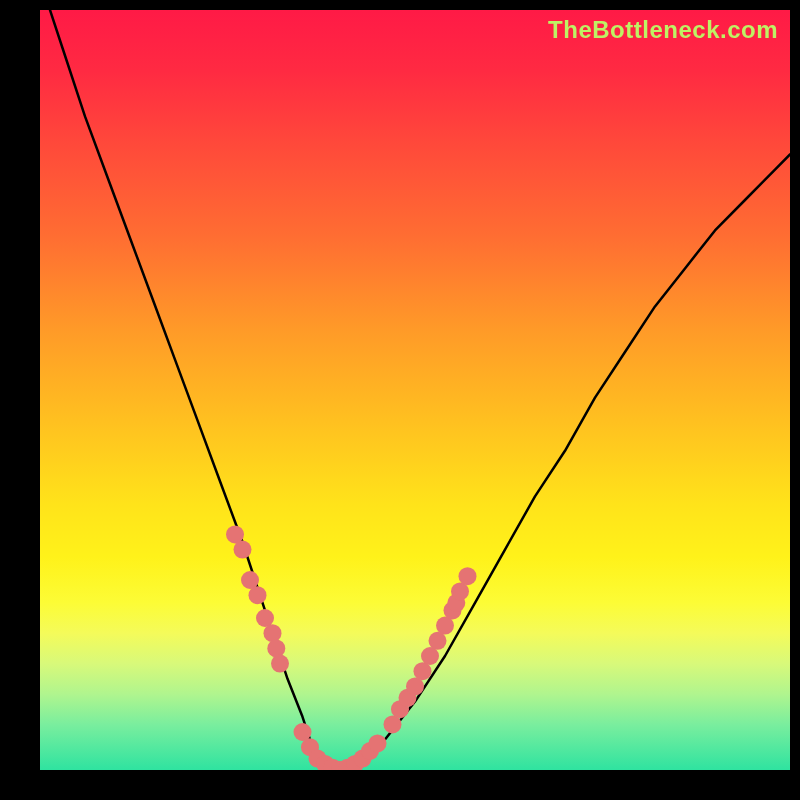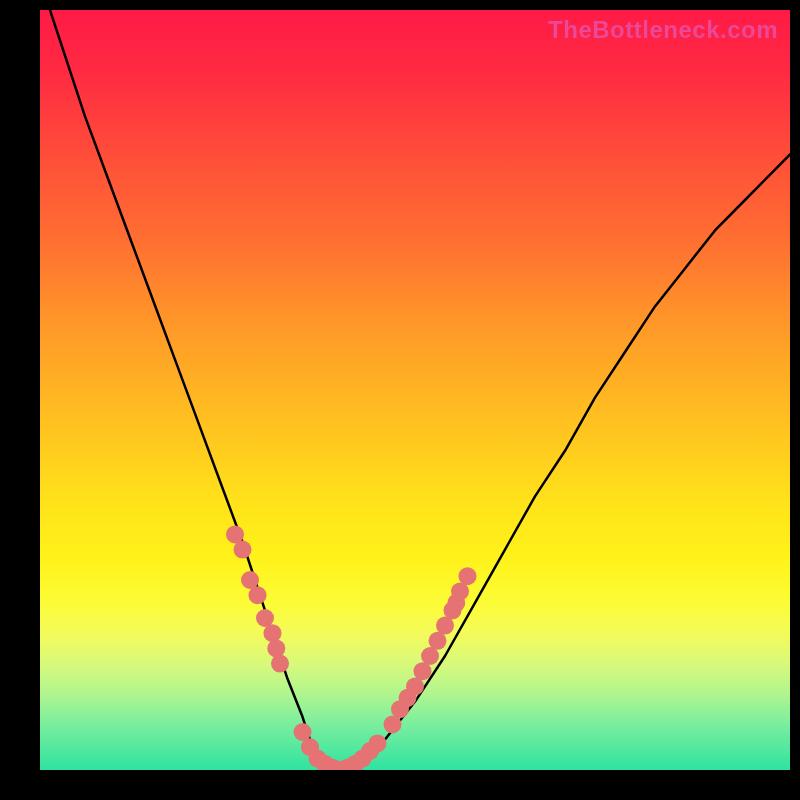--- a/index.html
+++ b/index.html
@@ -42,21 +42,21 @@
       #d8f97a 86%,
       #b0f58e 90%,
       #7aee9e 94%,
       #2fe3a0 100%
     );
   }
   .watermark {
     position: absolute;
     top: 6px;
     right: 12px;
-    color: #ec4899;
+    color: #bef264;
     font-weight: 700;
     font-size: 24px;
     letter-spacing: 0.5px;
     z-index: 10;
     user-select: none;
   }
   svg.curve {
     position: absolute;
     left: 0; top: 0;
     width: 750px;

